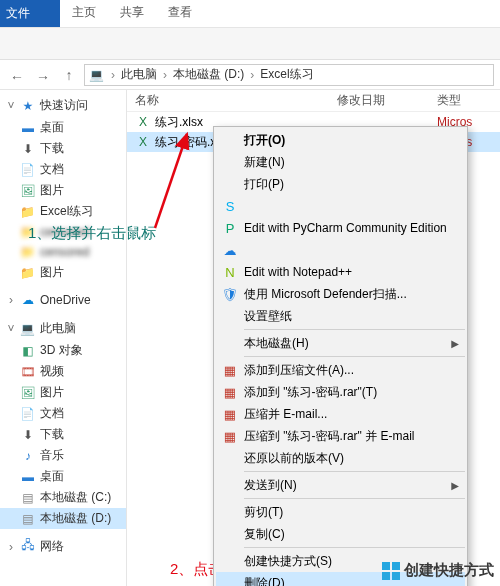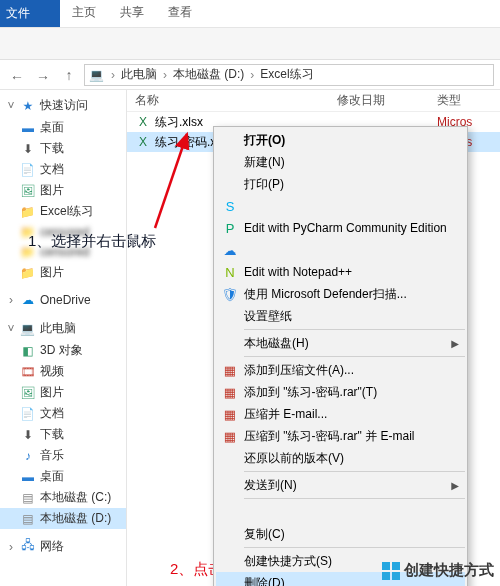--- a/index.html
+++ b/index.html
@@ -208,22 +208,22 @@
   .ctx-arrow { color: #555; font-size: 10px; }
   .ctx-sep {
     height: 1px;
     background: #d0d0d0;
     margin: 2px 0 2px 28px;
   }
   
   .anno1 {
     position: absolute;
     left: 28px;
-    top: 232px;
-    color: #0f172a;
+    top: 224px;
+    color: #0f766e;
     font-size: 15px;
     font-weight: 500;
     z-index: 5;
   }
   .anno2 {
     position: absolute;
     left: 170px;
     top: 560px;
     color: #e30613;
     font-size: 15px;
@@ -487,20 +487,21 @@
       </div>
       <div class="ctx-sep"></div>
       <div class="ctx-item">
         <span class="ctx-ico"></span>
         <span class="ctx-label" style="">发送到(N)</span>
         <span class="ctx-arrow">▶</span>
       </div>
       <div class="ctx-sep"></div>
       <div class="ctx-item">
         <span class="ctx-ico"></span>
+        <span class="ctx-label" style="">剪切(T)</span>
       </div>
       <div class="ctx-item">
         <span class="ctx-ico"></span>
         <span class="ctx-label" style="">复制(C)</span>
       </div>
       <div class="ctx-sep"></div>
       <div class="ctx-item">
         <span class="ctx-ico"></span>
         <span class="ctx-label" style="">创建快捷方式(S)</span>
       </div>

